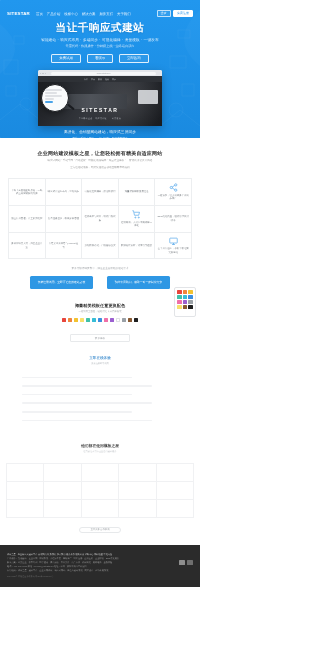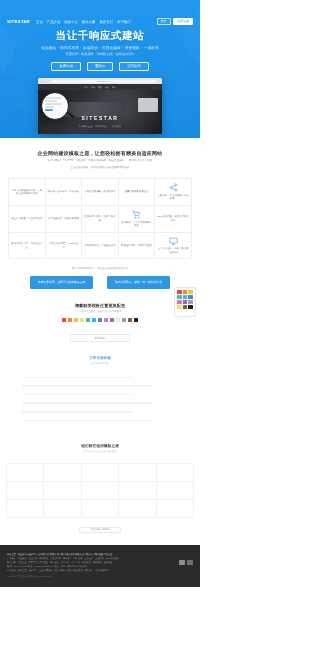--- a/index.html
+++ b/index.html
@@ -14,21 +14,21 @@
   .page { width:200px; position:relative; }
 
   
   .hero {
     background:#1e90e8;
     background-image:
       linear-gradient(135deg, rgba(255,255,255,.06) 0 1px, transparent 1px 9px),
       linear-gradient(45deg, rgba(255,255,255,.05) 0 1px, transparent 1px 11px),
       linear-gradient(180deg,#2197ee 0%,#1a8ae0 100%);
     position:relative;
-    padding-top:16px;
+    padding-top:8px;
     height:138px;
     overflow:hidden;
   }
   .hero-deco { position:absolute; inset:0; pointer-events:none; opacity:.5; }
 
   .topbar {
     position:relative; z-index:3;
     display:flex; align-items:center;
     padding:0 7px; height:11px;
   }

